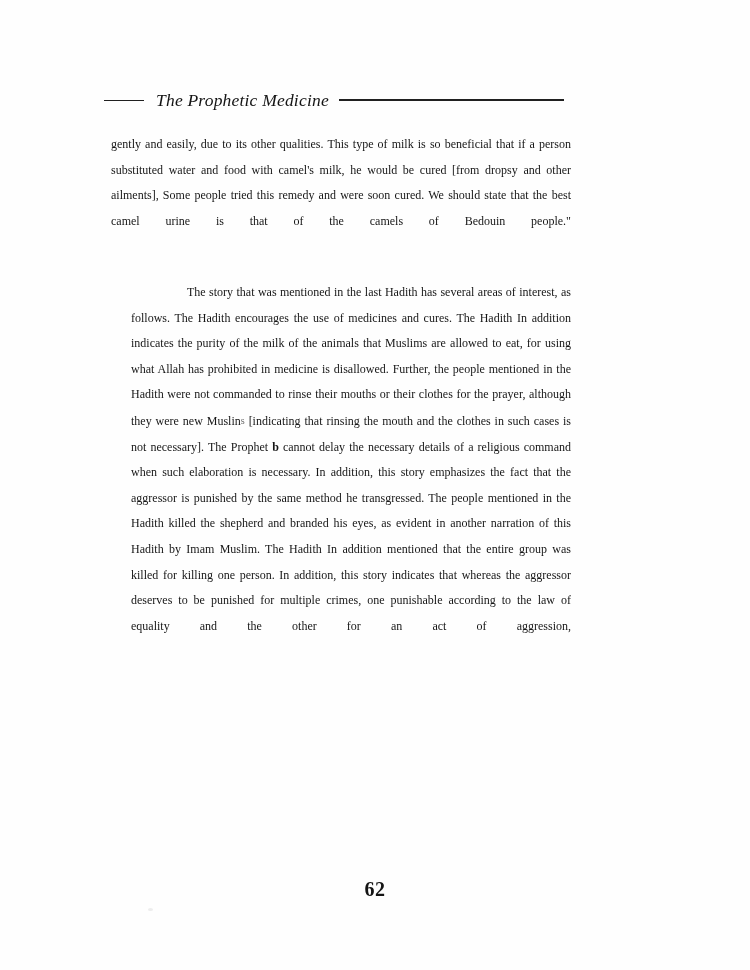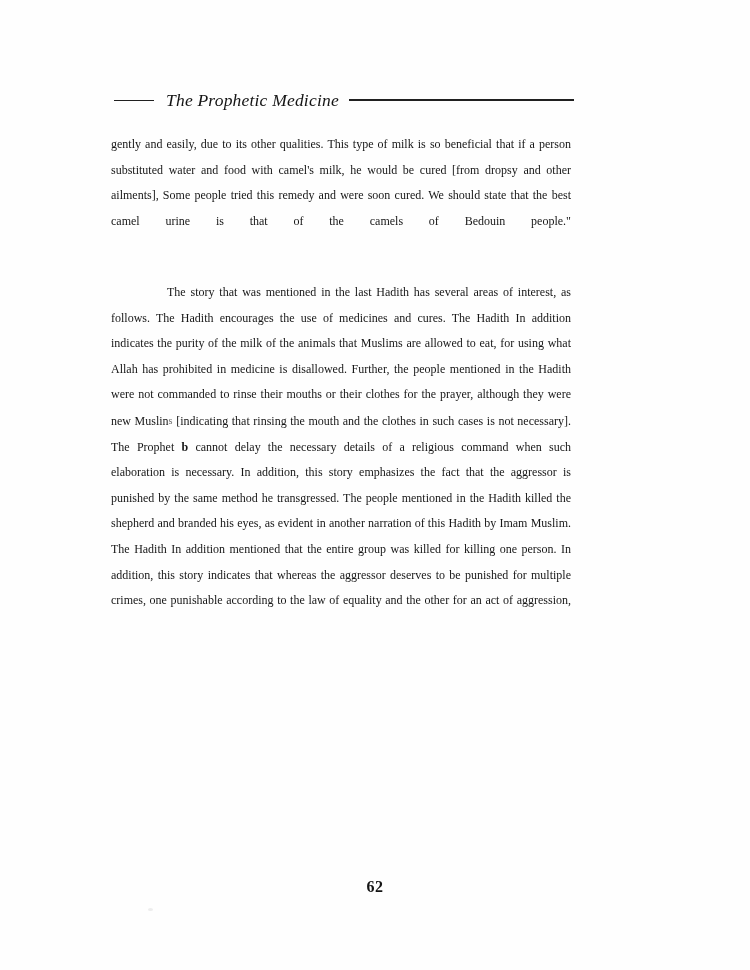--- a/index.html
+++ b/index.html
@@ -18,21 +18,21 @@
   .page {
     position: relative;
     width: 750px;
     height: 970px;
     background: #fefefe;
   }
 
   
   .header {
     position: absolute;
-    left: 114px;
+    left: 104px;
     top: 88px;
     width: 461px;
     height: 24px;
     display: flex;
     align-items: center;
   }
   .rule-left {
     width: 40px;
     height: 0;
     border-top: 1.6px solid #202020;
@@ -65,20 +65,21 @@
     margin: 0;
     font-size: 12px;
     line-height: 25.6px;
     text-align: justify;
     text-justify: inter-word;
     color: #161616;
   }
   p.para.indent {
     text-indent: 56px;
     margin-top: 20px;
+    margin-left: 20px;
   }
   
   p.para::after {
     content: "";
     display: inline-block;
     width: 100%;
   }
   .bold-mark {
     font-weight: bold;
   }
@@ -89,21 +90,21 @@
     vertical-align: 1px;
   }
 
   
   .folio {
     position: absolute;
     left: 0;
     top: 878px;
     width: 750px;
     text-align: center;
-    font-size: 16px;
+    font-size: 20px;
     font-weight: bold;
     color: #141414;
     letter-spacing: 0.5px;
   }
 
   
   .speck {
     position: absolute;
     left: 148px;
     top: 908px;

